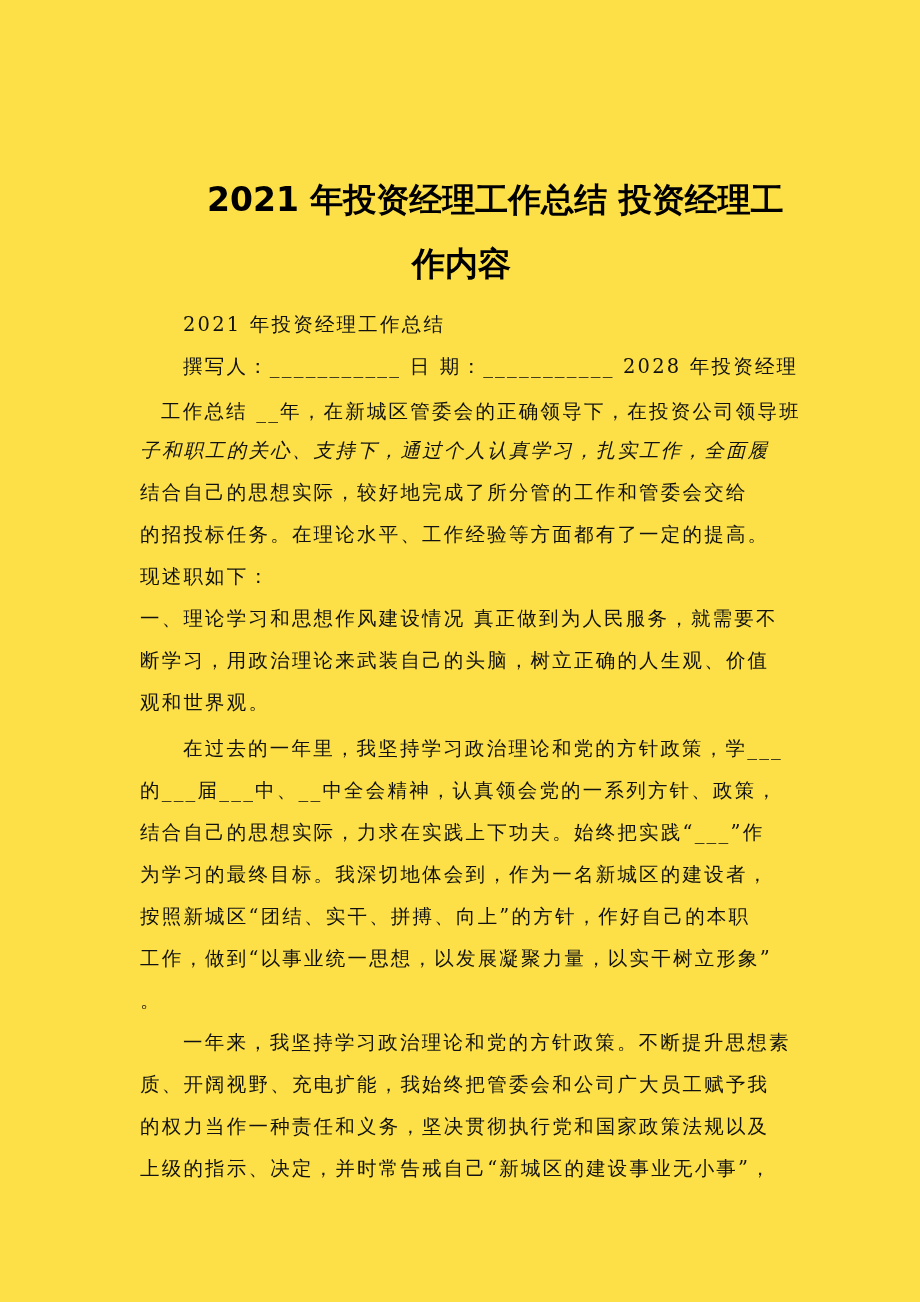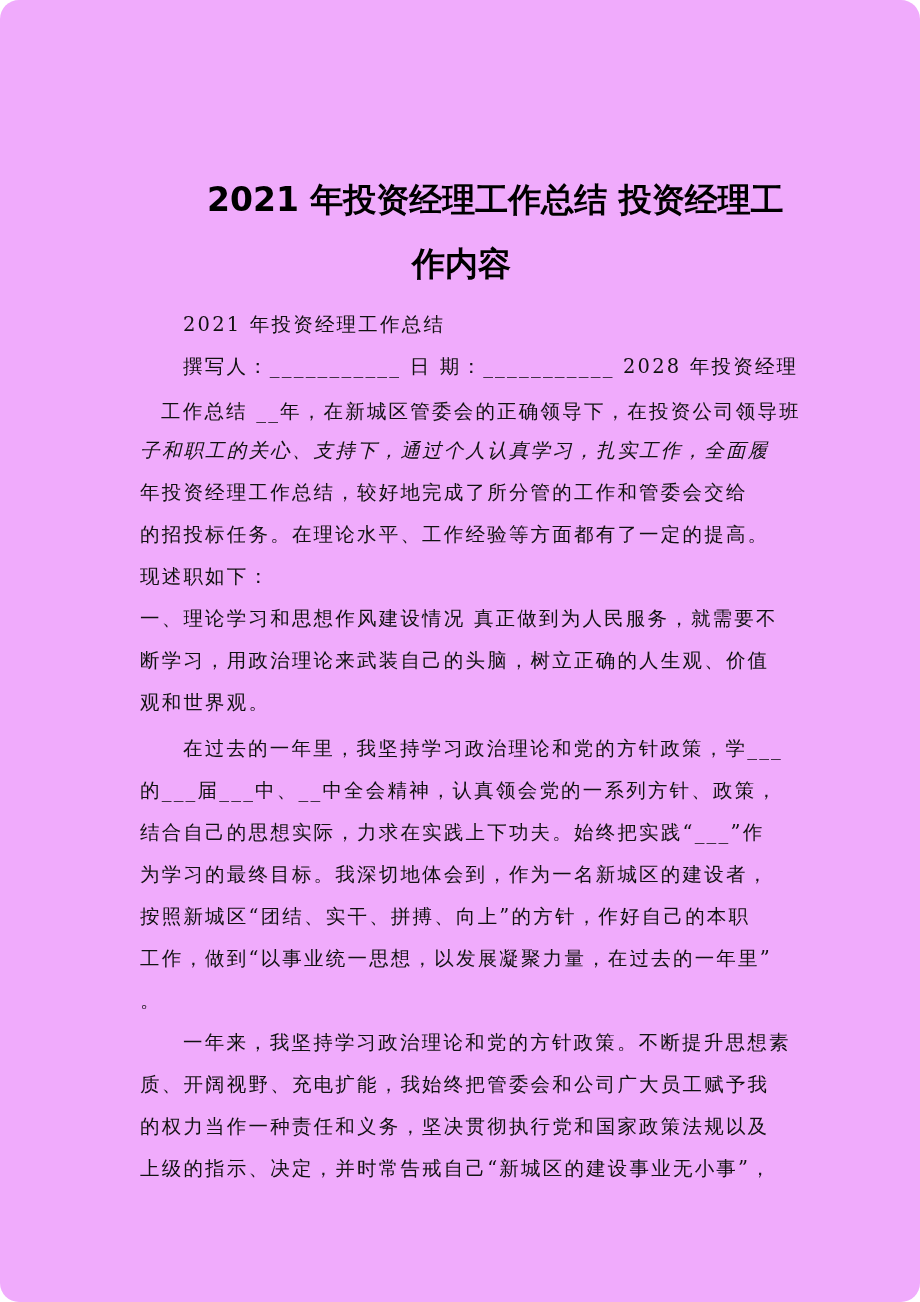--- a/index.html
+++ b/index.html
@@ -1,17 +1,17 @@
 <!DOCTYPE html>
 <html><head>
   <meta charset="utf-8">
   <style>
     html, body { margin: 0; padding: 0; background: #ffffff; }
     body { width: 920px; height: 1302px; position: relative; overflow: hidden; }
-    .page { position: absolute; left: 0; top: 0; width: 920px; height: 1302px; background: #f0abfc; border-radius: 19px; }
+    .page { position: absolute; left: 0; top: 0; width: 920px; height: 1302px; background: #fde047; }
     .title {
       position: absolute; left: 140px; width: 700px;
       font-family: "DejaVu Sans", sans-serif; font-weight: bold;
       font-size: 33px; color: #000; white-space: nowrap;
     }
     .t1 { top: 178px; left: 207px; }
     .t2 { top: 242px; left: 412px; }
     .line {
       position: absolute; left: 140px; width: 640px;
       font-family: "DejaVu Serif", serif; font-size: 19.5px; color: #111;
@@ -24,31 +24,31 @@
 
 <div class="page">
   <div class="title t1">2021 年投资经理工作总结  投资经理工</div>
   <div class="title t2">作内容</div>
 
   <div id="body-lines">
       <div class="line indent" style="top: 313px;">2021 年投资经理工作总结</div>
       <div class="line indent" style="top: 355px;">撰写人：___________ 日 期：___________ 2028 年投资经理</div>
       <div class="line" style="top: 400px; margin-left: 21px;">工作总结 __年，在新城区管委会的正确领导下，在投资公司领导班</div>
       <div class="line" style="top: 439px; font-style: italic;">子和职工的关心、支持下，通过个人认真学习，扎实工作，全面履</div>
-      <div class="line" style="top: 481px;">年投资经理工作总结，较好地完成了所分管的工作和管委会交给</div>
+      <div class="line" style="top: 481px;">结合自己的思想实际，较好地完成了所分管的工作和管委会交给</div>
       <div class="line" style="top: 523px;">的招投标任务。在理论水平、工作经验等方面都有了一定的提高。</div>
       <div class="line" style="top: 565px;">现述职如下：</div>
       <div class="line" style="top: 607px;">一、理论学习和思想作风建设情况 真正做到为人民服务，就需要不</div>
       <div class="line" style="top: 649px;">断学习，用政治理论来武装自己的头脑，树立正确的人生观、价值</div>
       <div class="line" style="top: 691px;">观和世界观。</div>
       <div class="line indent" style="top: 737px;">在过去的一年里，我坚持学习政治理论和党的方针政策，学___</div>
       <div class="line" style="top: 779px;">的___届___中、__中全会精神，认真领会党的一系列方针、政策，</div>
       <div class="line" style="top: 821px;">结合自己的思想实际，力求在实践上下功夫。始终把实践“___”作</div>
       <div class="line" style="top: 863px;">为学习的最终目标。我深切地体会到，作为一名新城区的建设者，</div>
       <div class="line" style="top: 905px;">按照新城区“团结、实干、拼搏、向上”的方针，作好自己的本职</div>
-      <div class="line" style="top: 947px;">工作，做到“以事业统一思想，以发展凝聚力量，在过去的一年里”</div>
+      <div class="line" style="top: 947px;">工作，做到“以事业统一思想，以发展凝聚力量，以实干树立形象”</div>
       <div class="line" style="top: 989px;">。</div>
       <div class="line indent" style="top: 1031px;">一年来，我坚持学习政治理论和党的方针政策。不断提升思想素</div>
       <div class="line" style="top: 1073px;">质、开阔视野、充电扩能，我始终把管委会和公司广大员工赋予我</div>
       <div class="line" style="top: 1115px;">的权力当作一种责任和义务，坚决贯彻执行党和国家政策法规以及</div>
       <div class="line" style="top: 1157px;">上级的指示、决定，并时常告戒自己“新城区的建设事业无小事”，</div>
     </div>
 </div>
 
 </body></html>

